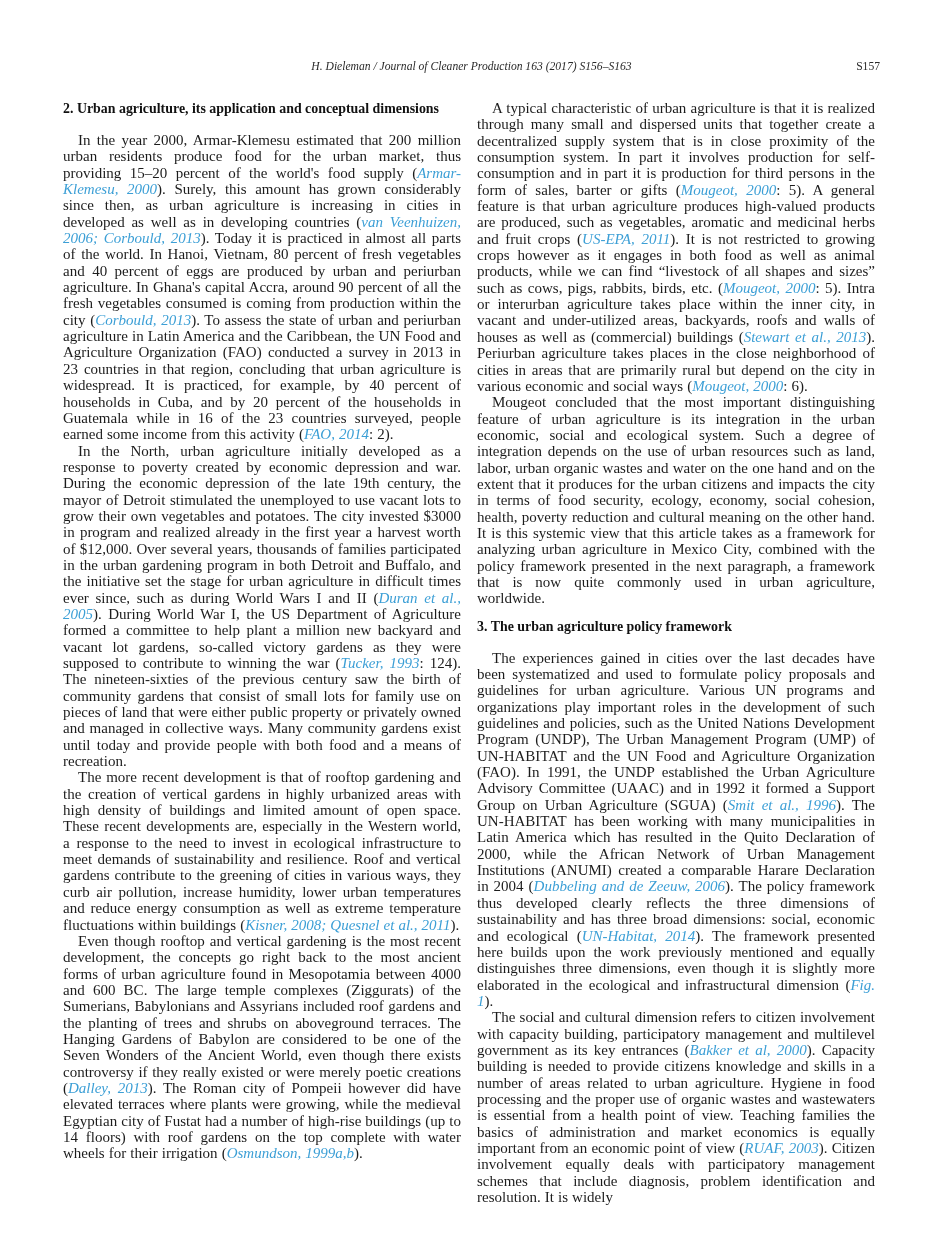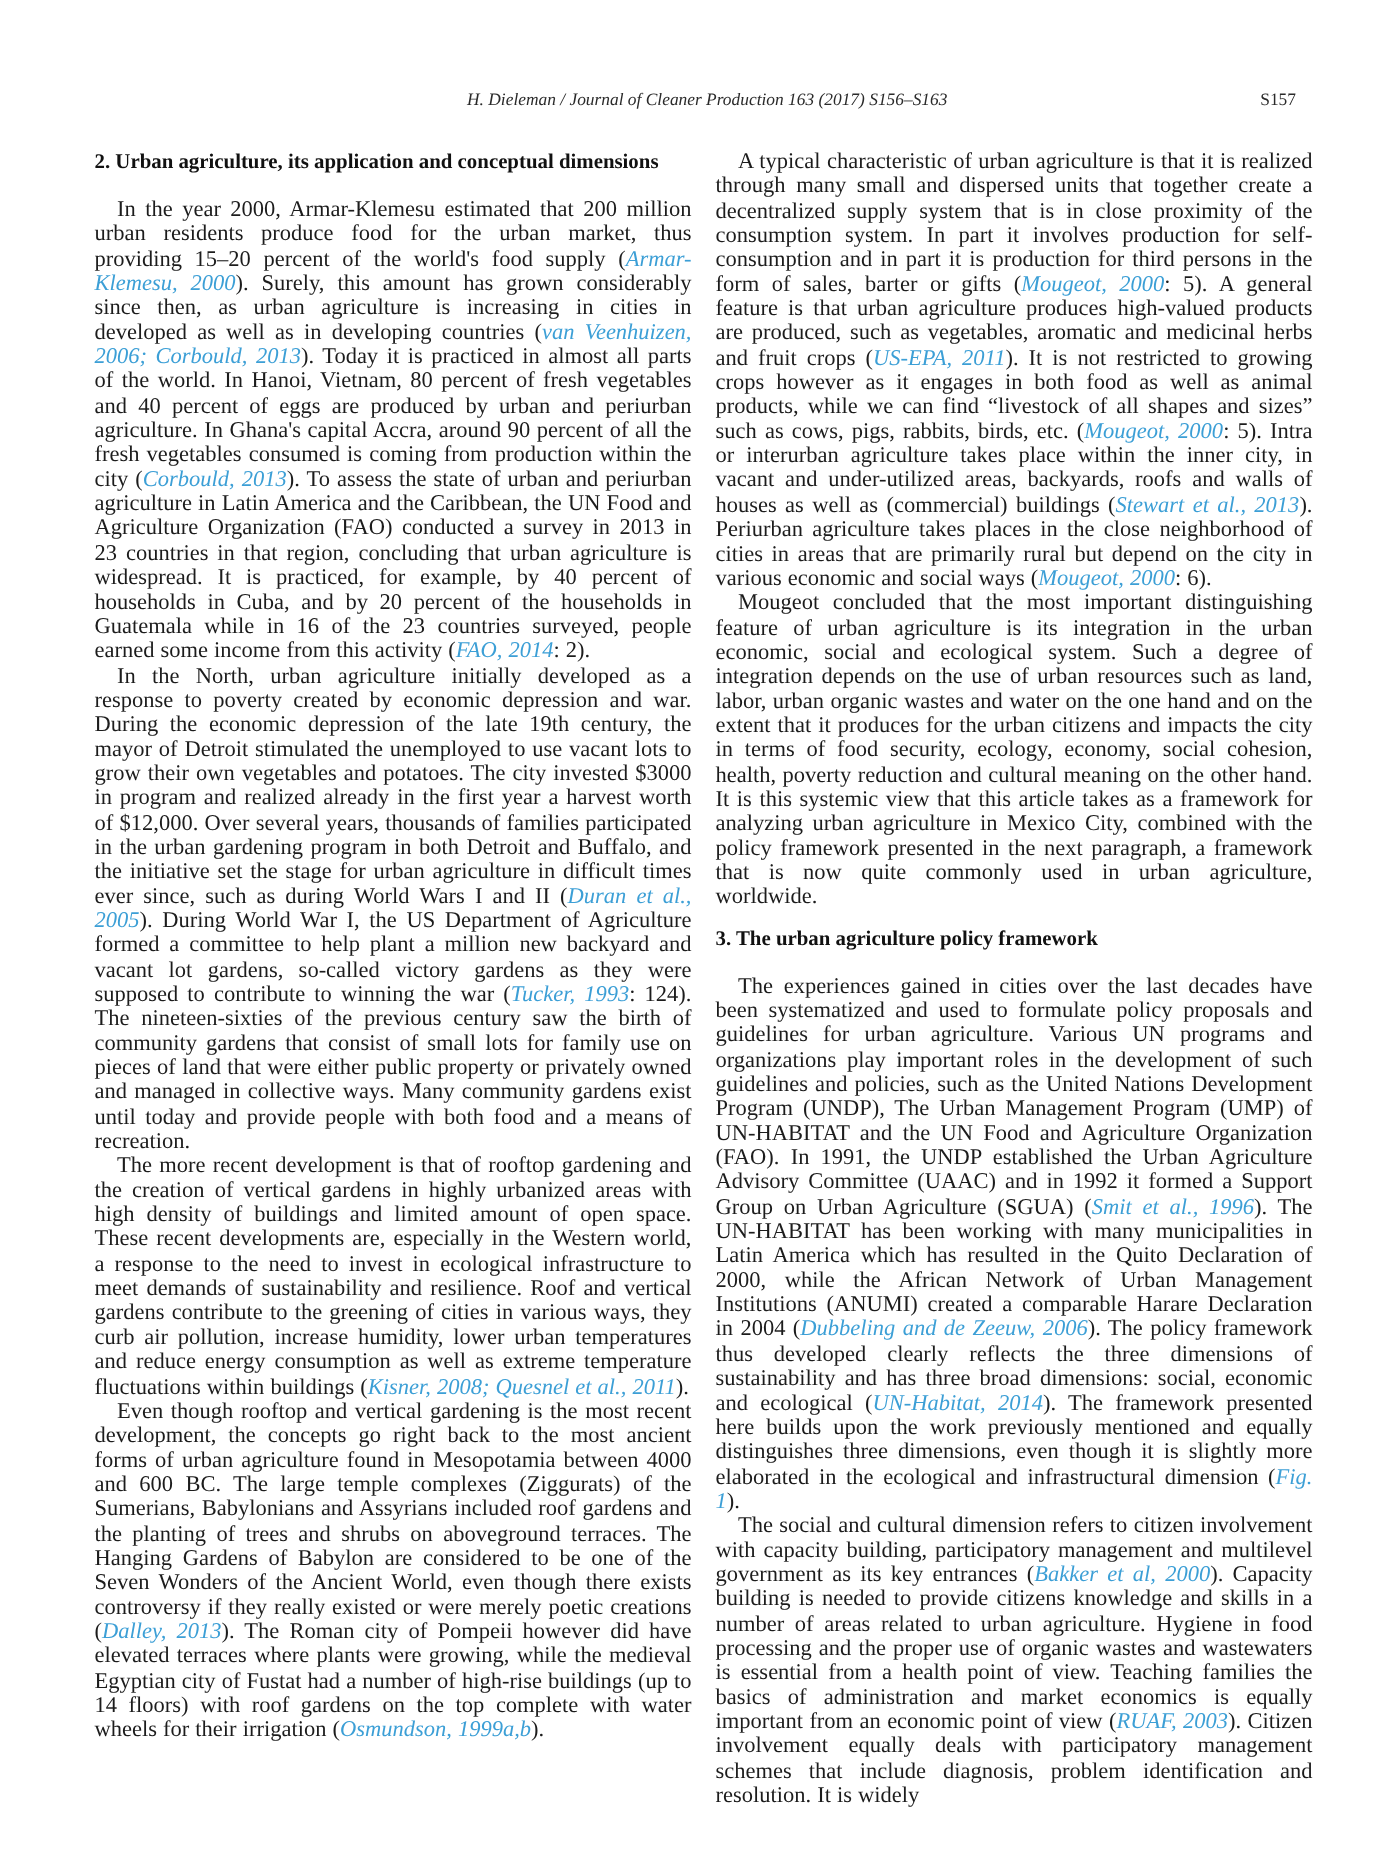--- a/index.html
+++ b/index.html
@@ -22,21 +22,21 @@
     margin-bottom: 24px;
   }
   .running-head .journal-line {
     text-align: center;
     font-style: italic;
     font-size: 11.6px;
     color: #2a2a2a;
   }
   .running-head .page-num {
     position: absolute;
-    right: 16px; top: 0;
+    right: 0; top: 0;
     font-style: normal;
     font-size: 11.6px;
     color: #2a2a2a;
   }
   .columns {
     display: flex;
     column-gap: 21px;
     width: 817px;
     gap: 16px;
   }

